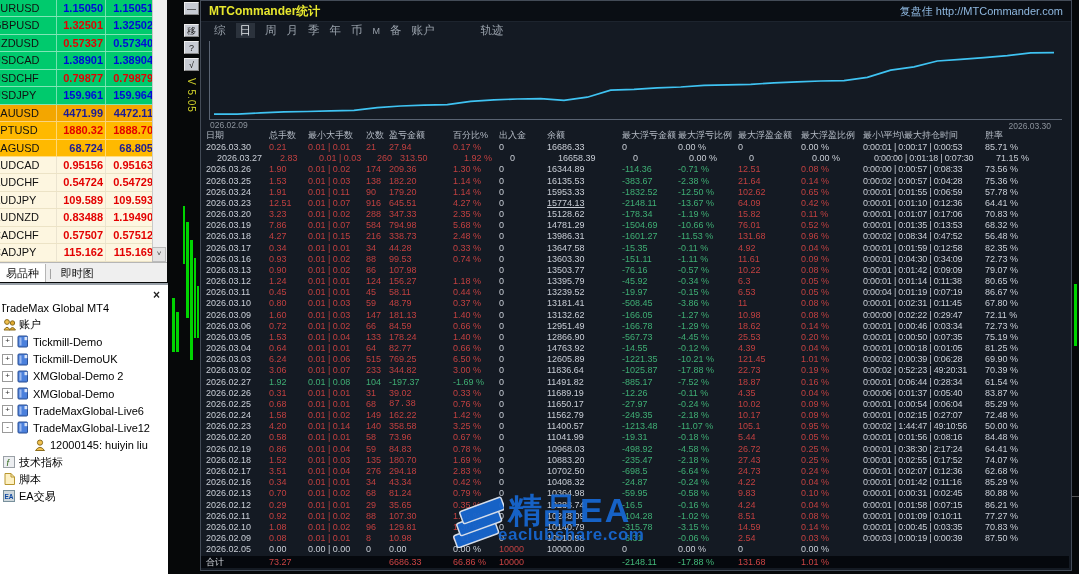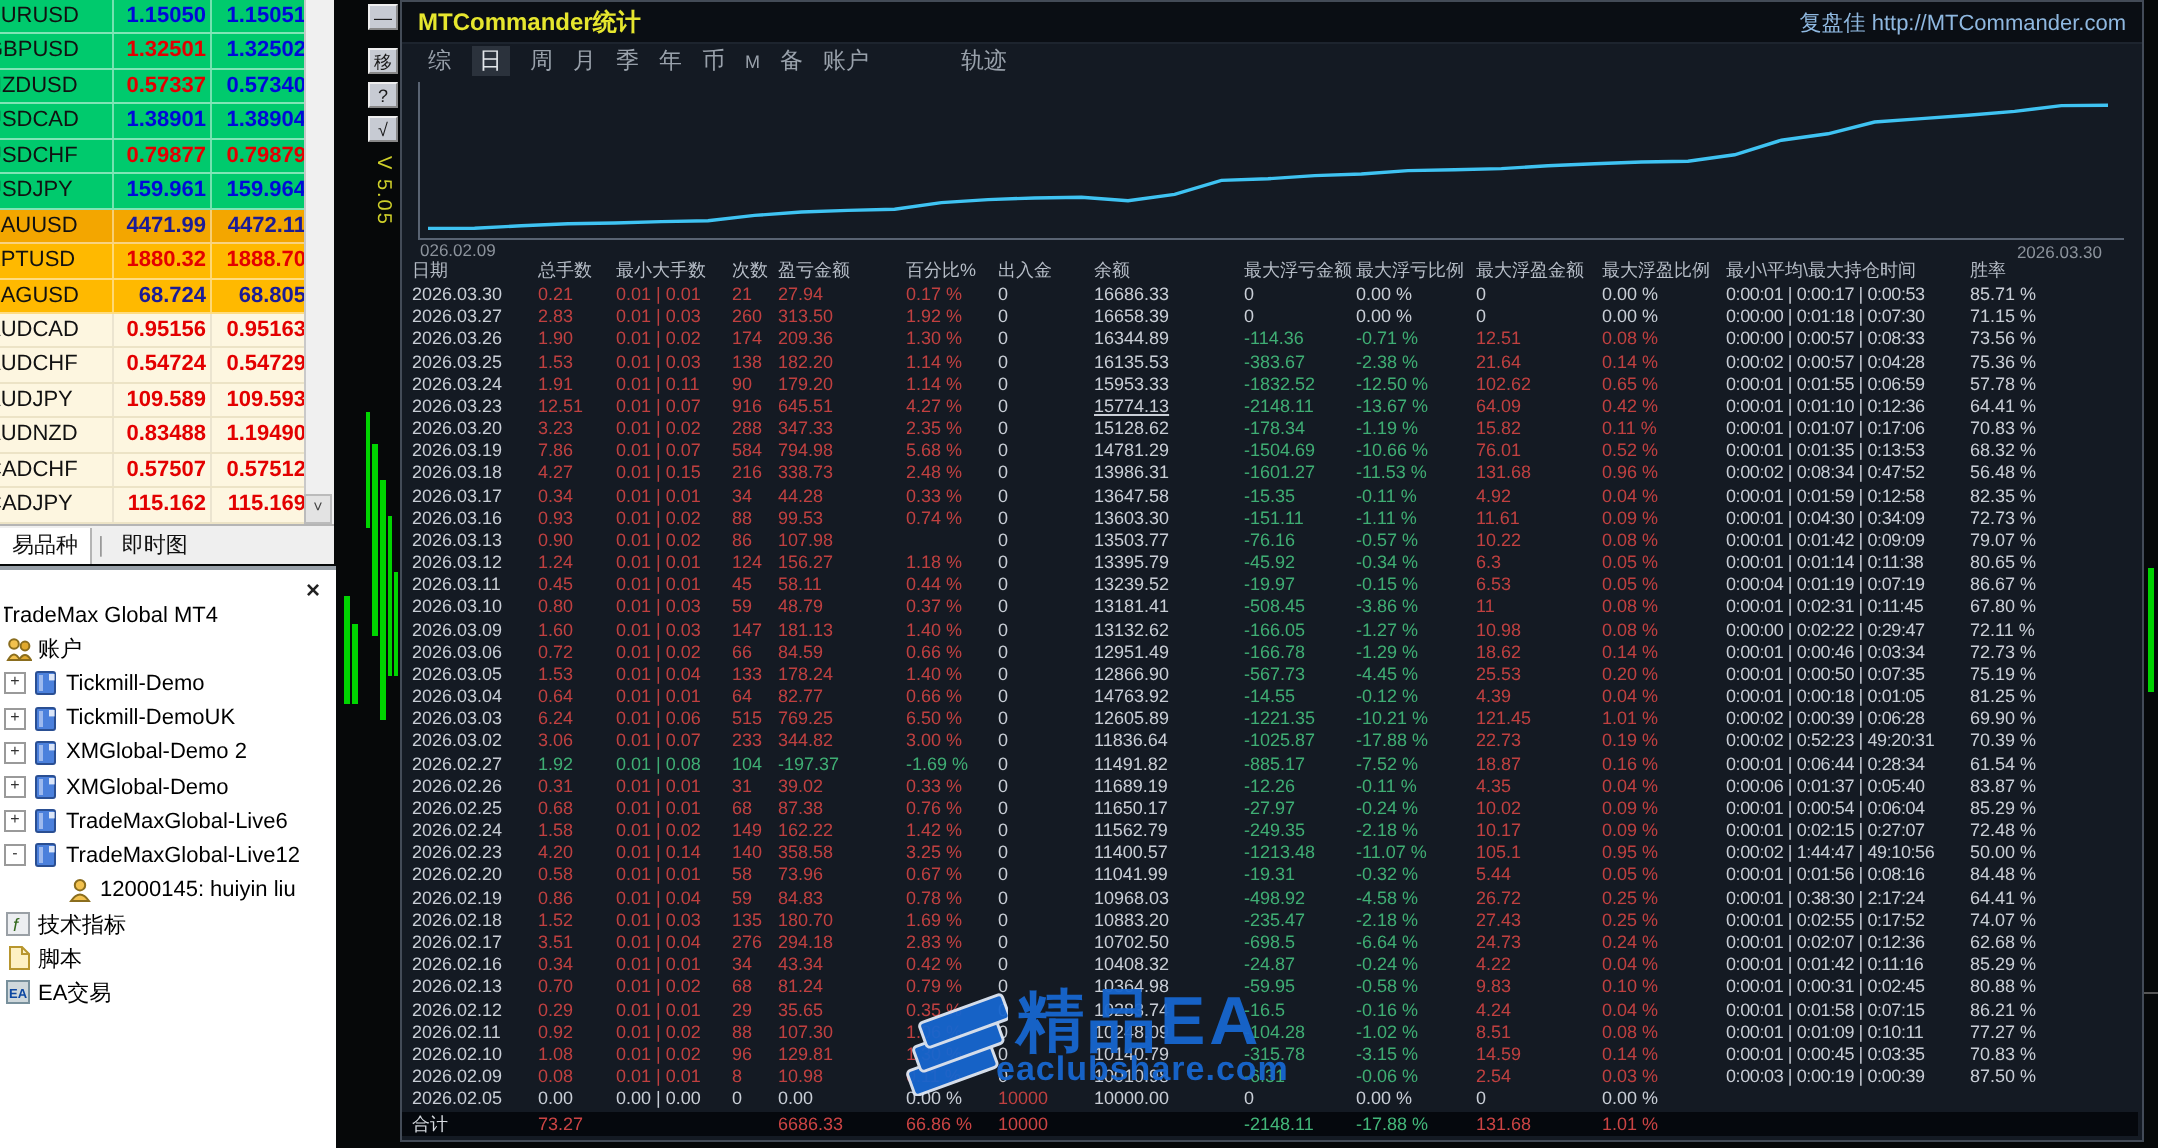--- a/index.html
+++ b/index.html
@@ -374,21 +374,21 @@
             <span class="tc w" style="width: 48px;">0</span>
             <span class="tc w" style="width: 75px;">16686.33</span>
             <span class="tc w" style="width: 56px;">0</span>
             <span class="tc w" style="width: 60px;">0.00 %</span>
             <span class="tc w" style="width: 63px;">0</span>
             <span class="tc w" style="width: 62px;">0.00 %</span>
             <span class="tc w timecell" style="width: 122px;">0:00:01 | 0:00:17 | 0:00:53</span>
             <span class="tc w" style="width: 60px;">85.71 %</span>
           </div>
           <div class="trow">
-            <span class="tc w" style="width: 63px;">2026.03.27</span>
+            <span class="tc w" style="width: 63px; margin-left: 11px;">2026.03.27</span>
             <span class="tc r" style="width: 39px;">2.83</span>
             <span class="tc r" style="width: 58px;">0.01 | 0.03</span>
             <span class="tc r" style="width: 23px;">260</span>
             <span class="tc r" style="width: 64px;">313.50</span>
             <span class="tc r" style="width: 46px;">1.92 %</span>
             <span class="tc w" style="width: 48px;">0</span>
             <span class="tc w" style="width: 75px;">16658.39</span>
             <span class="tc w" style="width: 56px;">0</span>
             <span class="tc w" style="width: 60px;">0.00 %</span>
             <span class="tc w" style="width: 63px;">0</span>
@@ -730,21 +730,21 @@
             <span class="tc r" style="width: 63px;">4.35</span>
             <span class="tc r" style="width: 62px;">0.04 %</span>
             <span class="tc w timecell" style="width: 122px;">0:00:06 | 0:01:37 | 0:05:40</span>
             <span class="tc w" style="width: 60px;">83.87 %</span>
           </div>
           <div class="trow">
             <span class="tc w" style="width: 63px;">2026.02.25</span>
             <span class="tc r" style="width: 39px;">0.68</span>
             <span class="tc r" style="width: 58px;">0.01 | 0.01</span>
             <span class="tc r" style="width: 23px;">68</span>
-            <span class="tc r" style="width: 64px;">87.38</span>
+            <span class="tc r" style="width: 64px; font-family: Liberation Mono, monospace;">87.38</span>
             <span class="tc r" style="width: 46px;">0.76 %</span>
             <span class="tc w" style="width: 48px;">0</span>
             <span class="tc w" style="width: 75px;">11650.17</span>
             <span class="tc g" style="width: 56px;">-27.97</span>
             <span class="tc g" style="width: 60px;">-0.24 %</span>
             <span class="tc r" style="width: 63px;">10.02</span>
             <span class="tc r" style="width: 62px;">0.09 %</span>
             <span class="tc w timecell" style="width: 122px;">0:00:01 | 0:00:54 | 0:06:04</span>
             <span class="tc w" style="width: 60px;">85.29 %</span>
           </div>
@@ -783,21 +783,21 @@
           <div class="trow">
             <span class="tc w" style="width: 63px;">2026.02.20</span>
             <span class="tc r" style="width: 39px;">0.58</span>
             <span class="tc r" style="width: 58px;">0.01 | 0.01</span>
             <span class="tc r" style="width: 23px;">58</span>
             <span class="tc r" style="width: 64px;">73.96</span>
             <span class="tc r" style="width: 46px;">0.67 %</span>
             <span class="tc w" style="width: 48px;">0</span>
             <span class="tc w" style="width: 75px;">11041.99</span>
             <span class="tc g" style="width: 56px;">-19.31</span>
-            <span class="tc g" style="width: 60px;">-0.32 %</span>
+            <span class="tc g" style="width: 60px;">-0.18 %</span>
             <span class="tc r" style="width: 63px;">5.44</span>
             <span class="tc r" style="width: 62px;">0.05 %</span>
             <span class="tc w timecell" style="width: 122px;">0:00:01 | 0:01:56 | 0:08:16</span>
             <span class="tc w" style="width: 60px;">84.48 %</span>
           </div>
           <div class="trow">
             <span class="tc w" style="width: 63px;">2026.02.19</span>
             <span class="tc r" style="width: 39px;">0.86</span>
             <span class="tc r" style="width: 58px;">0.01 | 0.04</span>
             <span class="tc r" style="width: 23px;">59</span>

